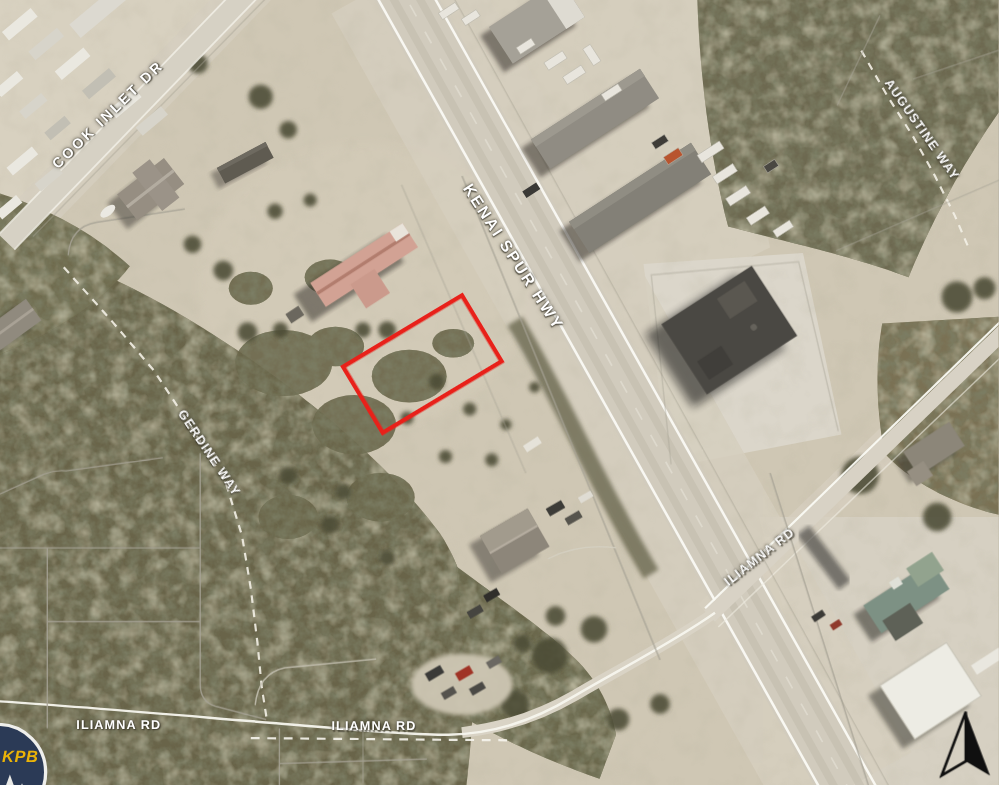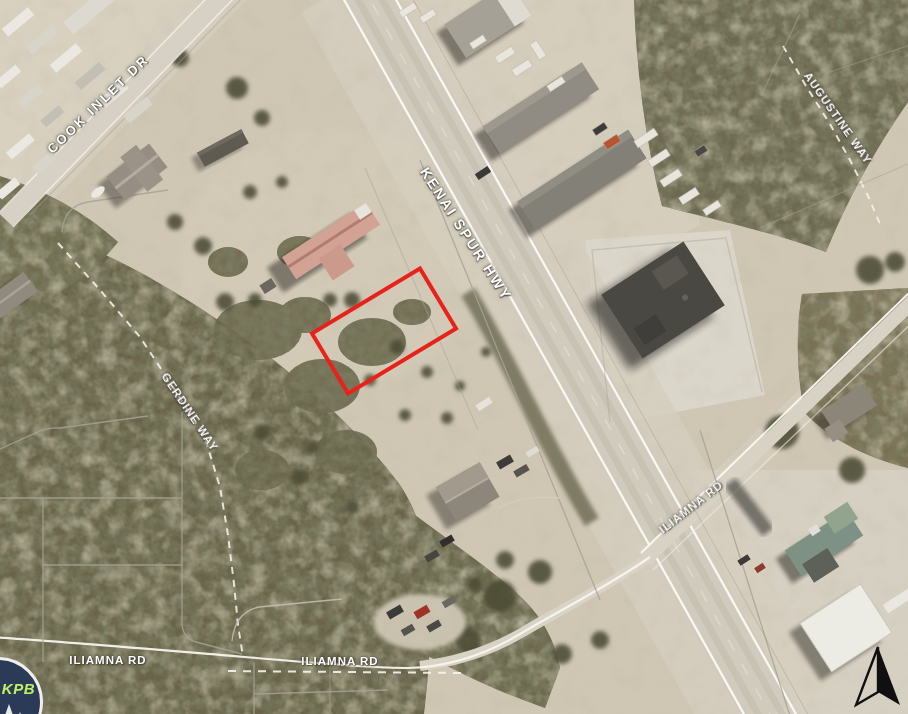--- a/index.html
+++ b/index.html
@@ -27,21 +27,21 @@
   #copyright{
     position:absolute;left:12px;top:674px;color:#fff;font-size:23px;font-weight:500;
     letter-spacing:.5px;text-shadow:0 1px 2px rgba(50,48,40,.6),0 0 1px rgba(50,48,40,.7);
     white-space:nowrap;
   }
   #kpb{
     position:absolute;left:-47px;top:657px;width:84px;height:84px;border-radius:50%;
     background:#2b3a56;border:3px solid #efefec;box-sizing:content-box;
   }
   #kpb .kpb-text{
-    position:absolute;right:5px;top:20px;color:#bef264;font-weight:bold;font-style:italic;
+    position:absolute;right:5px;top:20px;color:#eab308;font-weight:bold;font-style:italic;
     font-size:15px;letter-spacing:.5px;
   }
   #kpb .tree{position:absolute;width:0;height:0;border-left:5px solid transparent;border-right:5px solid transparent;}
   #kpb .t1{left:48px;top:44px;border-bottom:14px solid #e9e9e6;}
   #kpb .t2{left:60px;top:52px;border-left-width:4px;border-right-width:4px;border-bottom:10px solid #e9e9e6;}
   #north{position:absolute;left:854px;top:645px;}
 </style>
 </head>
 <body>
 

